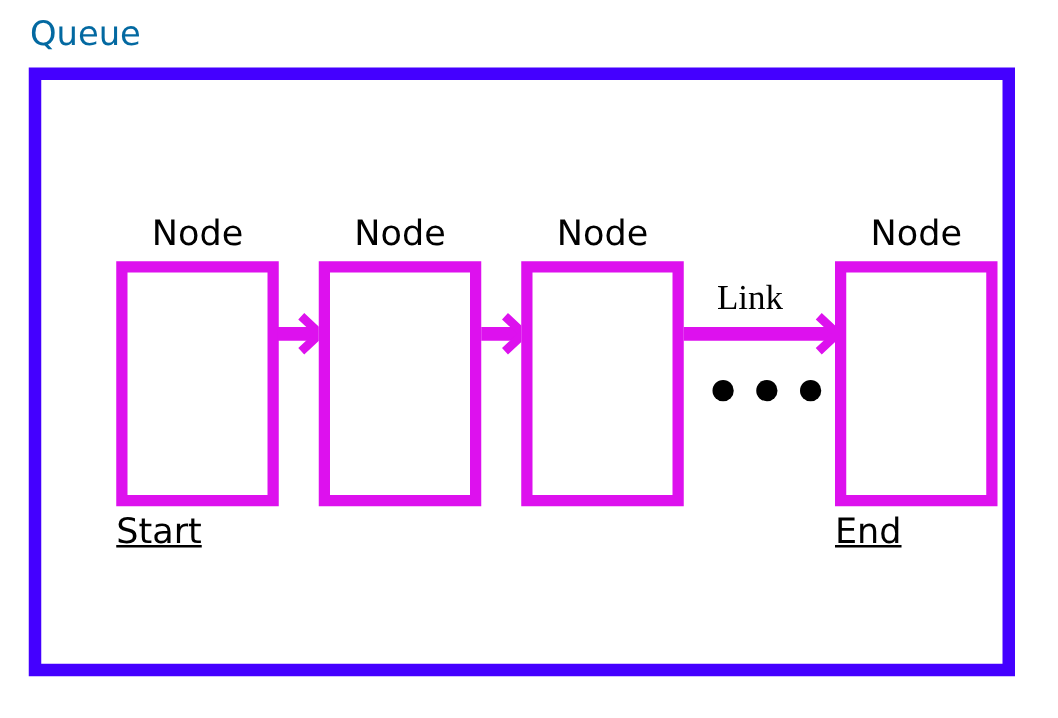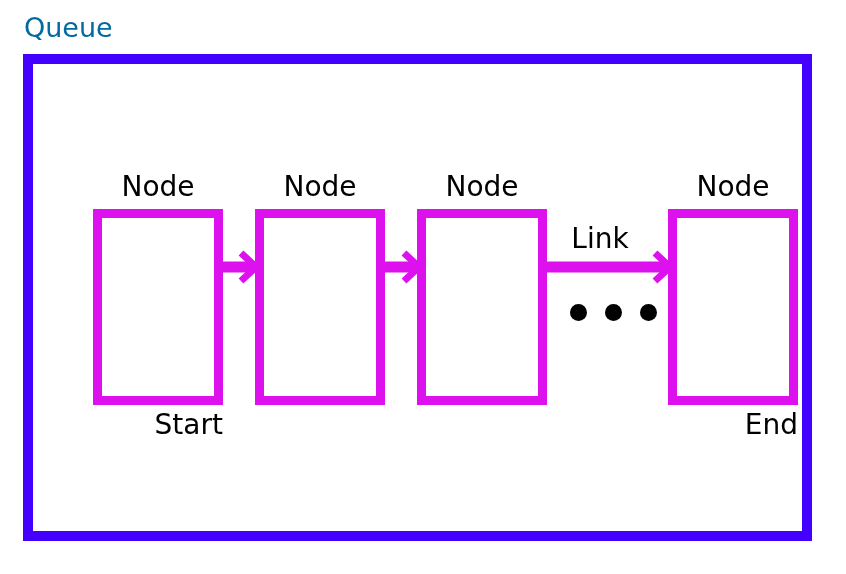--- a/index.html
+++ b/index.html
@@ -50,22 +50,23 @@
     line-height: 32px;
     color: #000000;
     text-align: center;
     white-space: nowrap;
   }
   .endpoint-label {
     position: absolute;
     font-size: 28px;
     line-height: 32px;
     color: #000000;
-    text-align: right;
+    text-align: left;
     white-space: nowrap;
+    text-decoration: underline;
   }
   .link-label {
     position: absolute;
     font-size: 28px;
     line-height: 32px;
     color: #000000;
     text-align: center;
     white-space: nowrap;
   }
   .arrow-svg {
@@ -107,21 +108,21 @@
   <div class="node-box" style="left:255px; top:209px;"></div>
 
   <svg class="arrow-svg" style="left:385px; top:248px;" width="36" height="38" viewBox="0 0 36 38">
     <line x1="0" y1="19" x2="34" y2="19" stroke="#dd11ee" stroke-width="11"></line>
     <path d="M 19 5 L 34 19 L 19 33" fill="none" stroke="#dd11ee" stroke-width="7" stroke-linecap="butt"></path>
   </svg>
 
   <div class="node-label" style="left:417px; top:171px; width:130px;">Node</div>
   <div class="node-box" style="left:417px; top:209px;"></div>
 
-  <div class="link-label" style="left:545px; top:223px; width:110px;">Link</div>
+  <div class="link-label" style="left:545px; top:223px; width:110px;font-family:Liberation Serif, serif;">Link</div>
   <svg class="arrow-svg" style="left:547px; top:248px;" width="125" height="38" viewBox="0 0 125 38">
     <line x1="0" y1="19" x2="123" y2="19" stroke="#dd11ee" stroke-width="11"></line>
     <path d="M 108 5 L 123 19 L 108 33" fill="none" stroke="#dd11ee" stroke-width="7" stroke-linecap="butt"></path>
   </svg>
 
   <div class="ellipsis-dots" style="left:570px; top:304px;">
     <span class="dot"></span>
     <span class="dot"></span>
     <span class="dot"></span>
   </div>

